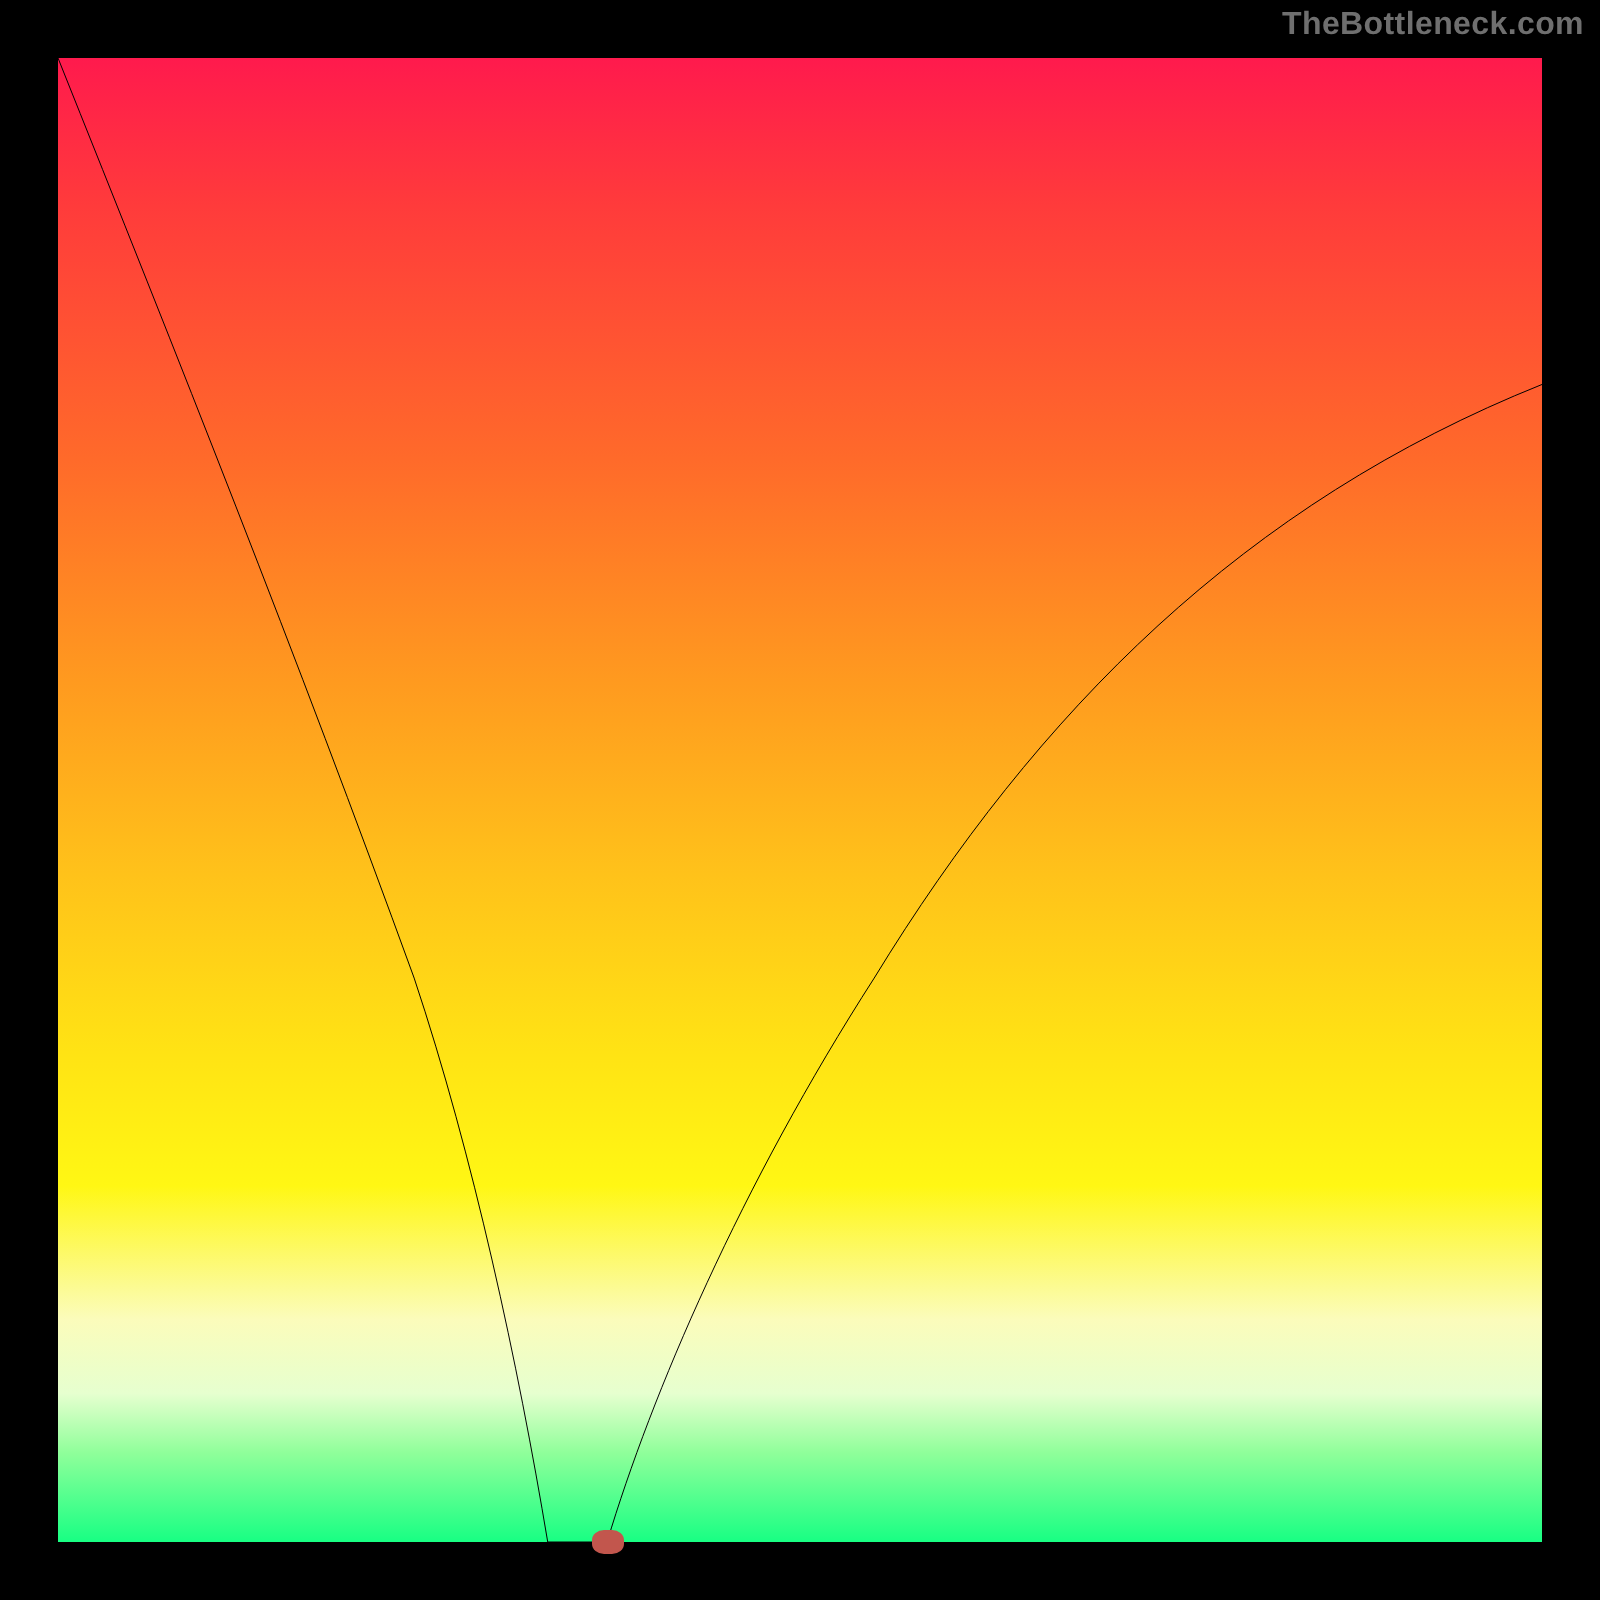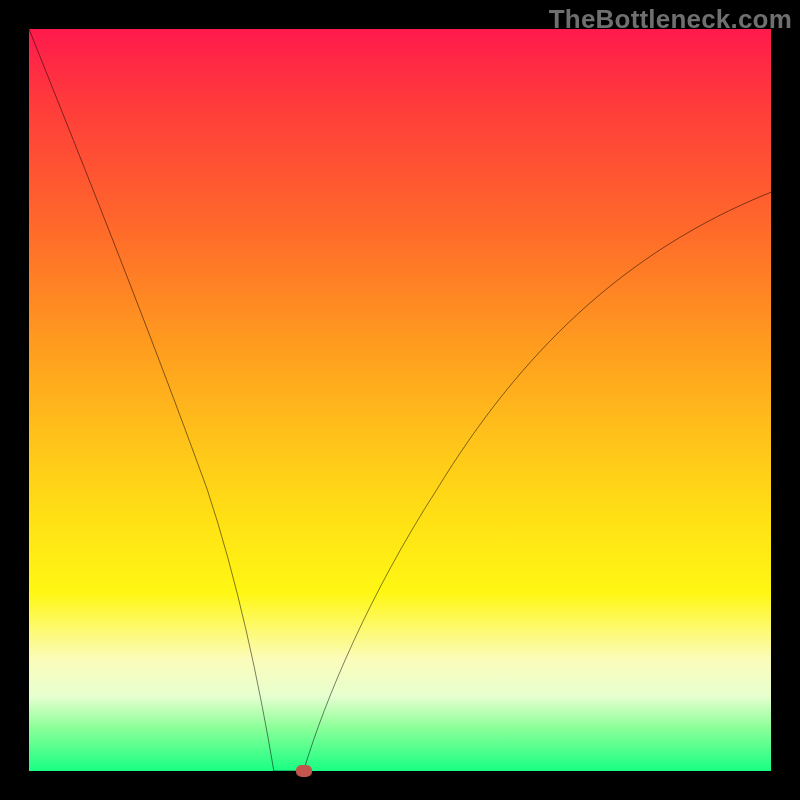--- a/index.html
+++ b/index.html
@@ -15,21 +15,21 @@
     position: relative;
     width: 800px;
     height: 800px;
     background: #000;
   }
   .watermark {
     position: absolute;
     top: 4px;
     right: 8px;
     color: #6f6f6f;
-    font-size: 26px;
+    font-size: 16px;
     font-weight: 600;
     letter-spacing: 0.2px;
     user-select: none;
     margin-left: 10px;
   }
   .plot-area {
     position: absolute;
     left: 29px;
     top: 29px;
     width: 742px;

